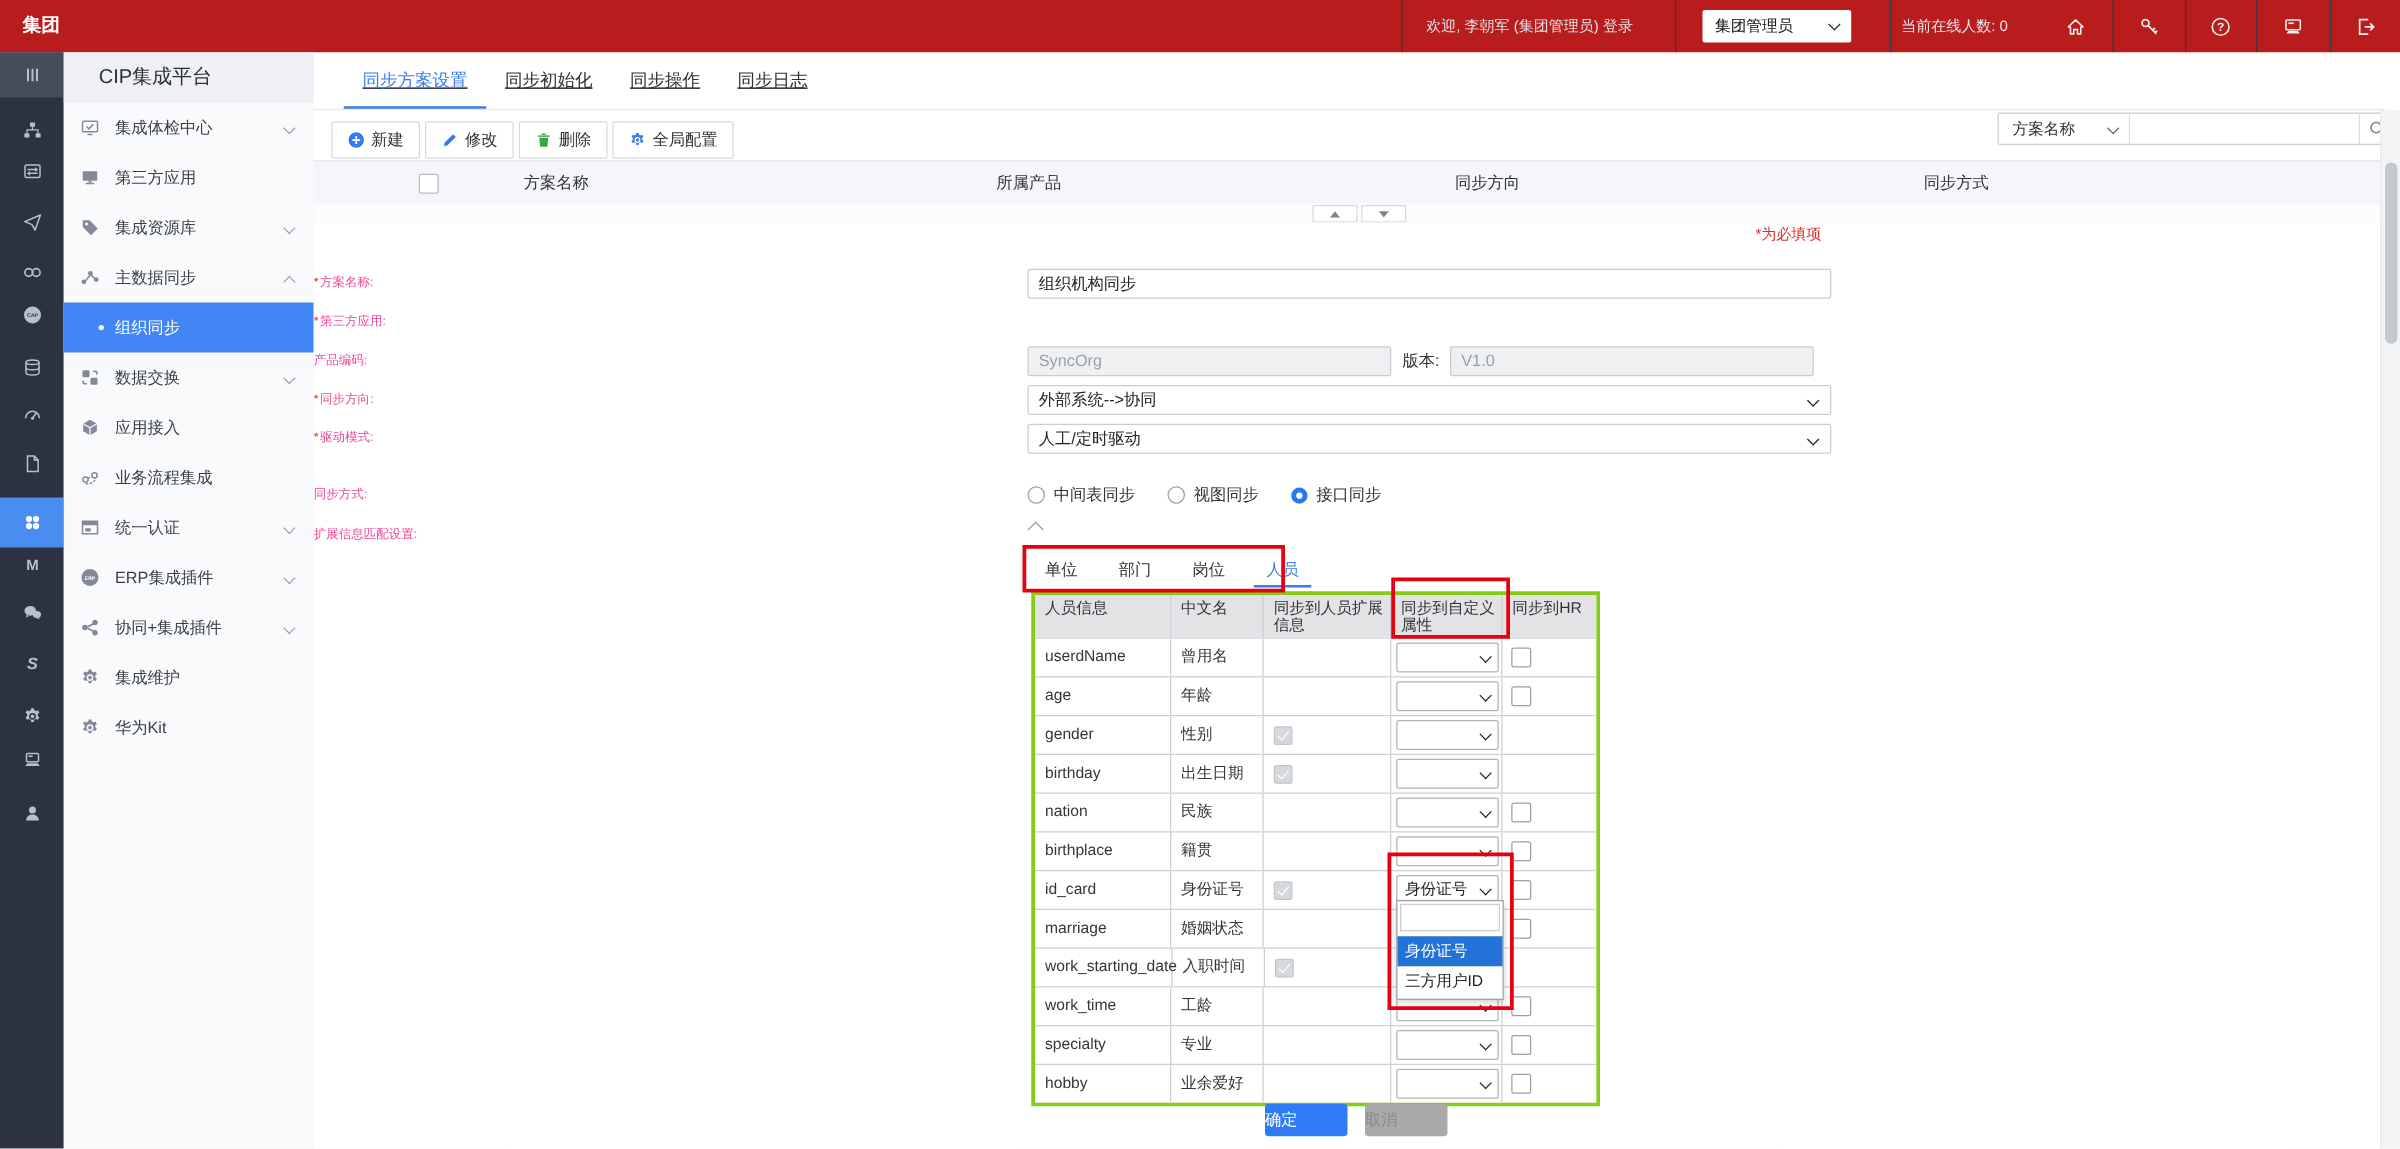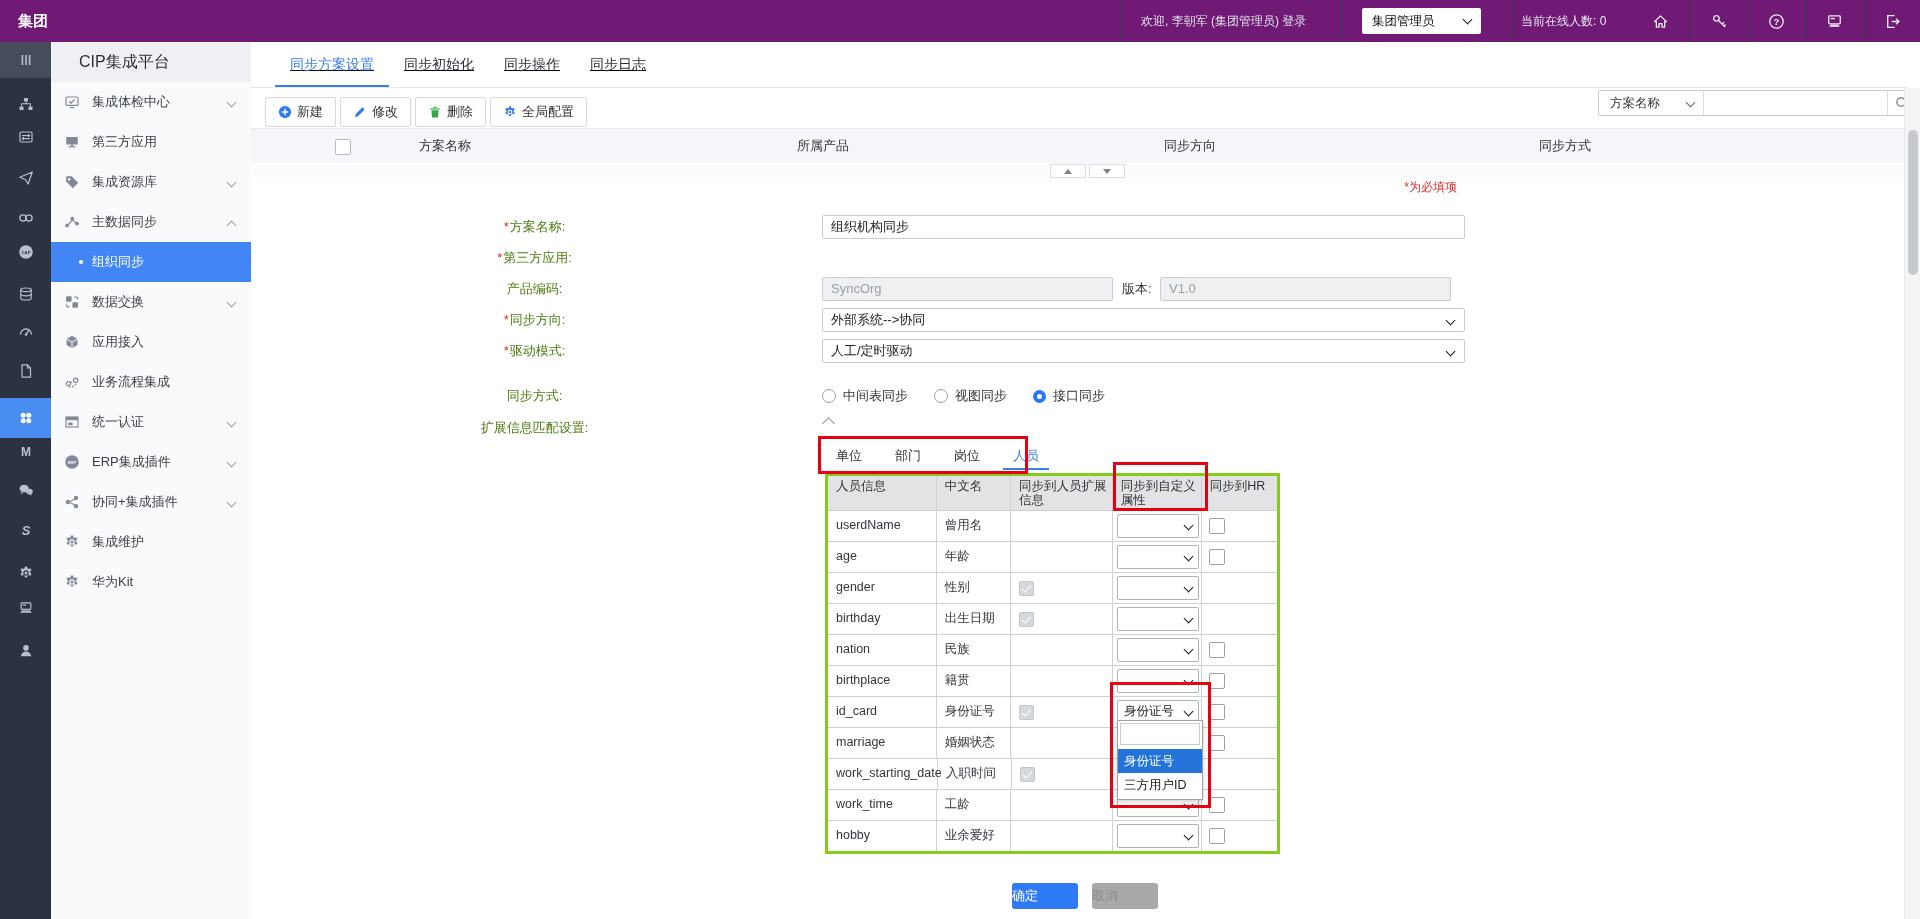--- a/index.html
+++ b/index.html
@@ -1,21 +1,21 @@
 <!DOCTYPE html>
 <html><head>
 <meta charset="utf-8">
 <style>
   html,body{margin:0;padding:0;background:#e9eaee;font-family:"Liberation Sans","DejaVu Sans",sans-serif;}
   #app{position:relative;width:1920px;height:919px;background:#fff;overflow:hidden;}
   .icon{display:inline-flex;align-items:center;justify-content:center;}
   .icon svg{width:16px;height:16px;display:block;}
 
   
-  #topbar{position:absolute;left:0;top:0;width:1920px;height:42px;background:#701a75;color:#e9ebef;}
+  #topbar{position:absolute;left:0;top:0;width:1920px;height:42px;background:#b91c1c;color:#e9ebef;}
   #logo{position:absolute;left:18px;top:0;line-height:42px;font-size:15px;font-weight:bold;color:#fff;}
   .tb-div{position:absolute;top:0;width:1px;height:42px;background:#343a46;}
   #welcome{position:absolute;left:1141px;top:0;line-height:42px;font-size:12px;color:#dfe2e8;}
   #role-select{position:absolute;left:1362px;top:8px;width:119px;height:26px;background:#fff;border-radius:2px;color:#111;font-size:12.5px;}
   #role-select .val{position:absolute;left:10px;top:0;line-height:26px;}
   .chev{display:inline-block;width:6px;height:6px;border-right:1.6px solid #222;border-bottom:1.6px solid #222;transform:rotate(45deg);}
   #role-select .chev{position:absolute;right:10px;top:8px;}
   #online{position:absolute;left:1521px;top:0;line-height:42px;font-size:12px;color:#e6e8ee;}
   .tb-icon{position:absolute;top:0;height:42px;display:flex;align-items:center;justify-content:center;color:#eceef2;cursor:pointer;}
   .tb-icon svg{width:17px;height:17px;}
@@ -64,21 +64,21 @@
   .pager-btn{position:absolute;top:1px;width:34px;height:12px;background:#fff;border:1px solid #d8dbe0;display:flex;align-items:center;justify-content:center;cursor:pointer;}
   #pager-up{left:799px}
   #pager-down{left:838px}
   .tri-up{width:0;height:0;border-left:4px solid transparent;border-right:4px solid transparent;border-bottom:5px solid #7d848e;}
   .tri-down{width:0;height:0;border-left:4px solid transparent;border-right:4px solid transparent;border-top:5px solid #7d848e;}
 
   
   #formpanel{position:absolute;left:0;top:136px;width:1653px;height:741px;background:#fff;}
   #req-note{position:absolute;top:1px;left:906px;width:300px;text-align:right;font-size:12px;color:#e02b2b;}
   .frow{position:absolute;left:0;right:0;height:24px;}
-  .flabel{position:absolute;left:0;width:567px;text-align:center;font-size:13px;color:#4d7c0f;line-height:24px;}
+  .flabel{position:absolute;left:0;width:567px;text-align:left;font-size:10px;color:#ec4899;line-height:24px;}
   .req .flabel:before{content:"*";color:#e02b2b;margin-right:1px;}
   .finput{position:absolute;left:571px;width:633px;height:22px;border:1px solid #c9ccd2;border-radius:2px;background:#fff;font-size:13px;color:#222;line-height:22px;padding-left:8px;box-sizing:content-box;}
   .finput.disabled{background:#eef0f2;color:#9aa0a8;}
   .fselect .chev{position:absolute;right:10px;top:8px;border-color:#1a1a1a;}
   #f-product .finput{width:281px;}
   #f-version-lbl{position:absolute;left:871px;width:34px;font-size:13px;color:#333;line-height:24px;}
   #f-version{left:909px;width:287px;}
   #method-radios{position:absolute;left:571px;top:0;display:flex;align-items:center;height:24px;}
   .radio{width:12px;height:12px;border:1px solid #9ba1ab;border-radius:50%;background:#fff;margin-right:7px;}
   .radio.sel{width:5px;height:5px;border:4.5px solid #2878f0;}
@@ -772,20 +772,33 @@
             <div class="tcell c3">
               <div class="cell-select">
                 <span class="chev"></span>
               </div>
             </div>
             <div class="tcell c4">
               <div class="chk"></div>
             </div>
           </div>
           <div class="trow">
+            <div class="tcell c0">specialty</div>
+            <div class="tcell c1">专业</div>
+            <div class="tcell c2"></div>
+            <div class="tcell c3">
+              <div class="cell-select">
+                <span class="chev"></span>
+              </div>
+            </div>
+            <div class="tcell c4">
+              <div class="chk"></div>
+            </div>
+          </div>
+          <div class="trow">
             <div class="tcell c0">hobby</div>
             <div class="tcell c1">业余爱好</div>
             <div class="tcell c2"></div>
             <div class="tcell c3">
               <div class="cell-select">
                 <span class="chev"></span>
               </div>
             </div>
             <div class="tcell c4">
               <div class="chk"></div>

